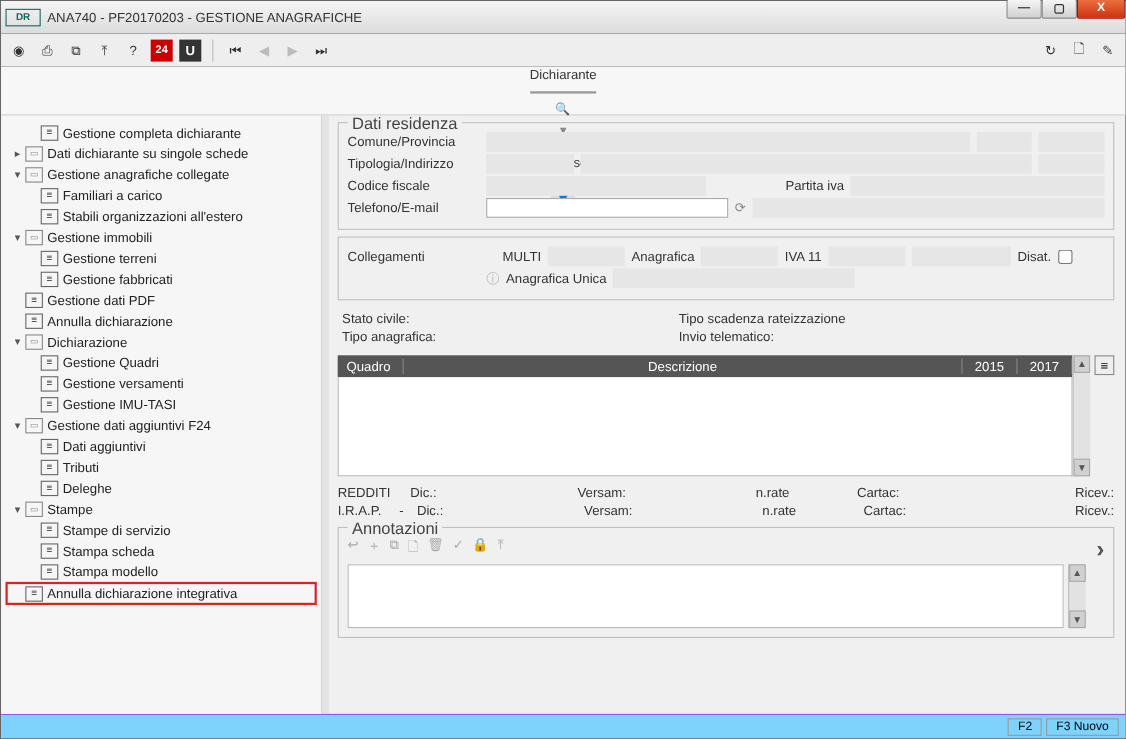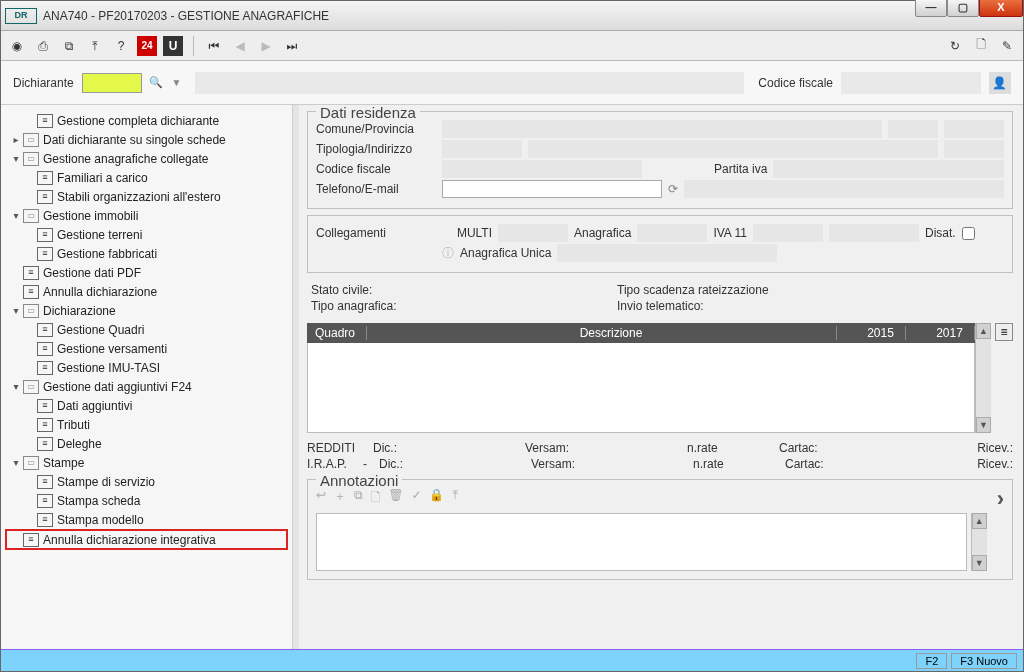--- a/index.html
+++ b/index.html
@@ -9,21 +9,21 @@
 .titlebar .appicon { width: 32px; height: 16px; display:flex; align-items:center; justify-content:center; font-size:9px; font-weight:bold; color:#166; border:1px solid #166; line-height:1; margin-right:6px; }
 .titlebar .title { font-size: 12px; color: #333; flex: 1; }
 .winbtns { display: flex; gap: 0; align-self: flex-start; margin-top:-4px; margin-right:-4px; }
 .winbtn { width: 32px; height: 20px; background: linear-gradient(#fafafa,#d0d0d0); border: 1px solid #888; display: flex; align-items:center; justify-content:center; font-size:11px; font-weight:bold; color:#333; border-radius: 0 0 2px 2px; }
 .winbtn.close { background: linear-gradient(#e74,#c31); color:#fff; border-color:#911; width:44px; }
 .toolbar { height: 30px; background: #eee; border-bottom: 1px solid #bbb; display: flex; align-items: center; padding: 0 6px; gap:6px; }
 .tbtn { width:20px; height:20px; display:flex; align-items:center; justify-content:center; color:#333; }
 .tbtn.red { background:#c00; color:#fff; font-size:10px; font-weight:bold; }
 .tbtn.dark { background:#333; color:#fff; font-weight:bold; }
 .tsep { width:1px; height:20px; background:#bbb; margin:0 4px; }
-.searchrow { height: 44px; background: #f7f7f7; border-bottom: 1px solid #ccc; display:flex; align-items:center; padding:0 12px; gap:8px; }
+.searchrow { height: 44px; background: #f7f7f7; border-bottom: 1px solid #ccc; display:flex; align-items:center; padding:0 12px; gap:8px;flex-direction:column; }
 .searchrow .lbl { color:#333; }
 .searchrow .yellow { width:60px; height:20px; background:#e4f84a; border:1px solid #999; }
 .searchrow .srcicon { color:#888; font-size:11px; }
 .searchrow .drop { color:#888; font-size:10px; }
 .longfield { flex:1; height:22px; background:#e9e9e9; margin:0 6px; }
 .cf { height:22px; background:#e9e9e9; width:140px; }
 .personicon { width:22px; height:22px; background:#ddd; display:flex; align-items:center; justify-content:center; color:#aaa; }
 .main { flex:1; display:flex; overflow:hidden; }
 .tree { width:292px; background:#f6f6f6; border-right:1px solid #ccc; padding:6px 4px; overflow-y:auto; position:relative; }
 .tvsplit { width:6px; background:#e4e4e4; }
@@ -33,21 +33,21 @@
 .ic.form { border:1px solid #666; font-size:9px; line-height:1; }
 .ic.folderline { border:1px solid #888; color:#888; font-size:8px; }
 .node.highlight { border:2px solid #d22; padding-left:2px; height:21px; }
 .detail { flex:1; padding:6px 10px 6px 8px; display:flex; flex-direction:column; gap:6px; overflow:hidden; }
 .fs { border:1px solid #c0c0c0; padding:6px 8px 8px 8px; position:relative; }
 .fs > .legend { position:absolute; top:-8px; left:8px; background:#f0f0f0; padding:0 4px; font-size:15px; color:#444; }
 .row { display:flex; align-items:center; gap:6px; margin:2px 0; }
 .row .lab { width:120px; color:#333; }
 .slot { height:18px; background:#e6e6e6; }
 .disp { color:#333; }
-.tablehdr { background:#555; color:#fff; display:flex; height:20px; align-items:center;gap:19px; }
+.tablehdr { background:#555; color:#fff; display:flex; height:20px; align-items:center; }
 .th { padding:0 8px; border-right:1px solid #888; }
 .tablebody { height:90px; background:#fff; border:1px solid #bbb; border-top:none; }
 .sqbtn { width:18px; height:18px; border:1px solid #888; background:#eee; display:inline-flex; align-items:center; justify-content:center; margin-left:4px; }
 .ann-tools { display:flex; gap:8px; color:#aaa; }
 .ann-text { border:1px solid #bbb; background:#fff; height:58px; flex:1; }
 .footerbar { height:40px; background:#eee; border-top:1px solid #ccc; display:flex; align-items:center; padding:0 10px; gap:8px; }
 .btn { height:26px; padding:0 16px; background:#aaa; color:#fff; border:none; display:flex; align-items:center; text-decoration:underline; }
 .btn.dark { background:#222; }
 .btn.light { background:#ccc; color:#555; }
 .statusbar { height:22px; background:#7dd3fc; border-top:1px solid #8b5cf6; display:flex; justify-content:flex-end; align-items:center; gap:4px; padding:0 6px; }

